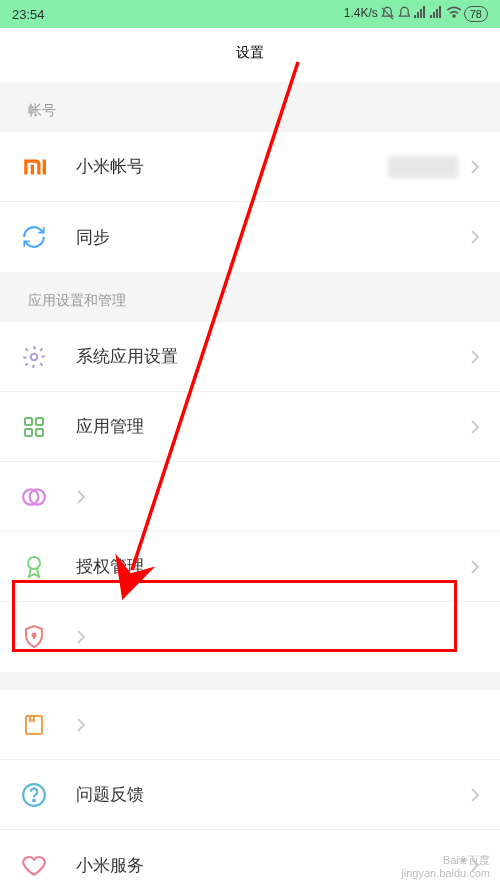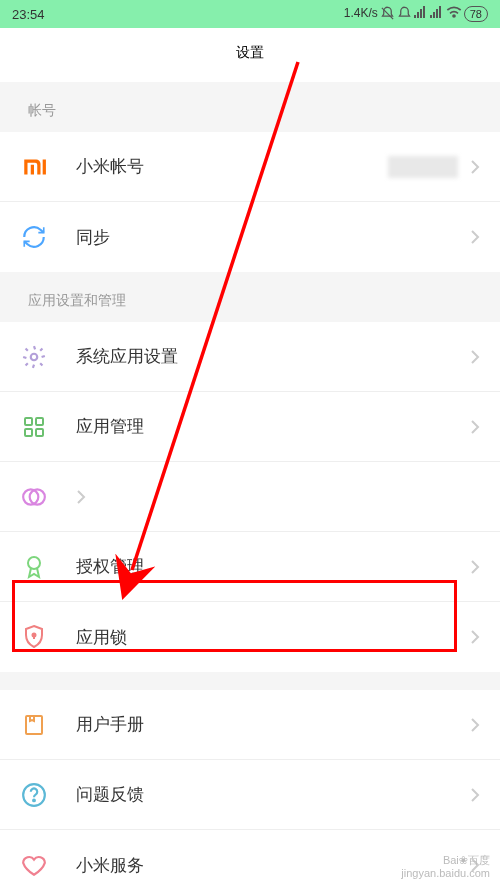--- a/index.html
+++ b/index.html
@@ -241,37 +241,35 @@
       </svg>
   </div>
   <div class="list-item">
     <div class="list-icon">
       <svg width="24" height="26" viewBox="0 0 24 26" fill="none" stroke="#f08080" stroke-width="2">
           <path d="M12 2l8 3v6c0 6-4 10-8 12-4-2-8-6-8-12V5l8-3z"></path>
           <circle cx="12" cy="11" r="1.5" fill="#f08080"></circle>
           <line x1="12" y1="12.5" x2="12" y2="15"></line>
         </svg>
     </div>
-    <span class="list-label">应用锁</span>
     <svg class="chevron" width="10" height="16" viewBox="0 0 10 16" fill="none" stroke="#ccc" stroke-width="2">
         <path d="M2 2l6 6-6 6"></path>
       </svg>
   </div>
 </div>
 
 <div style="height:18px"></div>
 <div class="list-group">
   <div class="list-item">
     <div class="list-icon">
       <svg width="24" height="24" viewBox="0 0 24 24" fill="none" stroke="#f0a050" stroke-width="2">
           <rect x="4" y="3" width="16" height="18" rx="1"></rect>
           <path d="M8 3v5l2-1 2 1V3"></path>
         </svg>
     </div>
-    <span class="list-label">用户手册</span>
     <svg class="chevron" width="10" height="16" viewBox="0 0 10 16" fill="none" stroke="#ccc" stroke-width="2">
         <path d="M2 2l6 6-6 6"></path>
       </svg>
   </div>
   <div class="list-item">
     <div class="list-icon">
       <svg width="26" height="26" viewBox="0 0 24 24" fill="none" stroke="#5cb8d6" stroke-width="2">
           <circle cx="12" cy="12" r="10"></circle>
           <path d="M9 9a3 3 0 1 1 4.5 2.6c-1 .6-1.5 1.4-1.5 2.4"></path>
           <circle cx="12" cy="17" r="0.8" fill="#5cb8d6"></circle>

